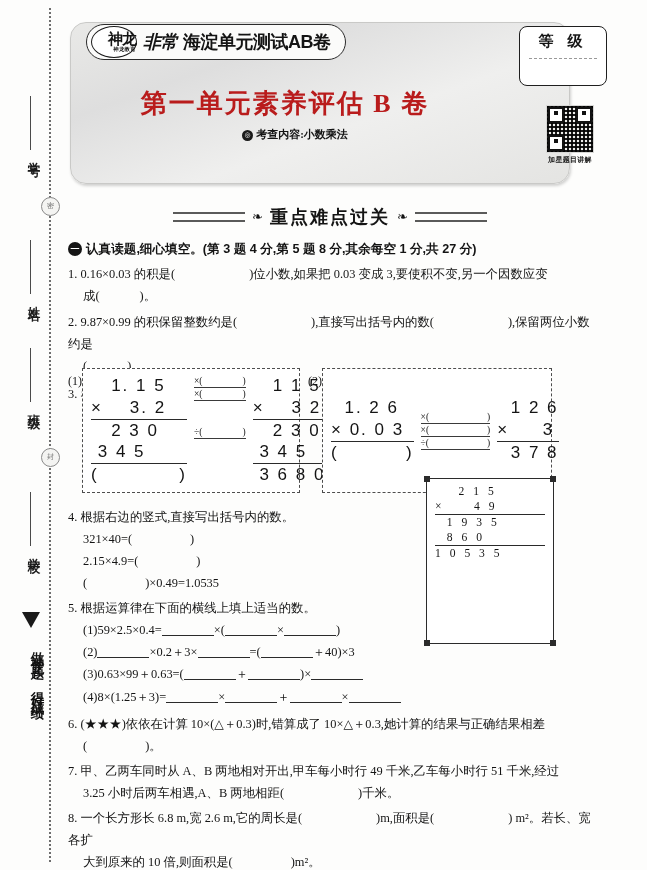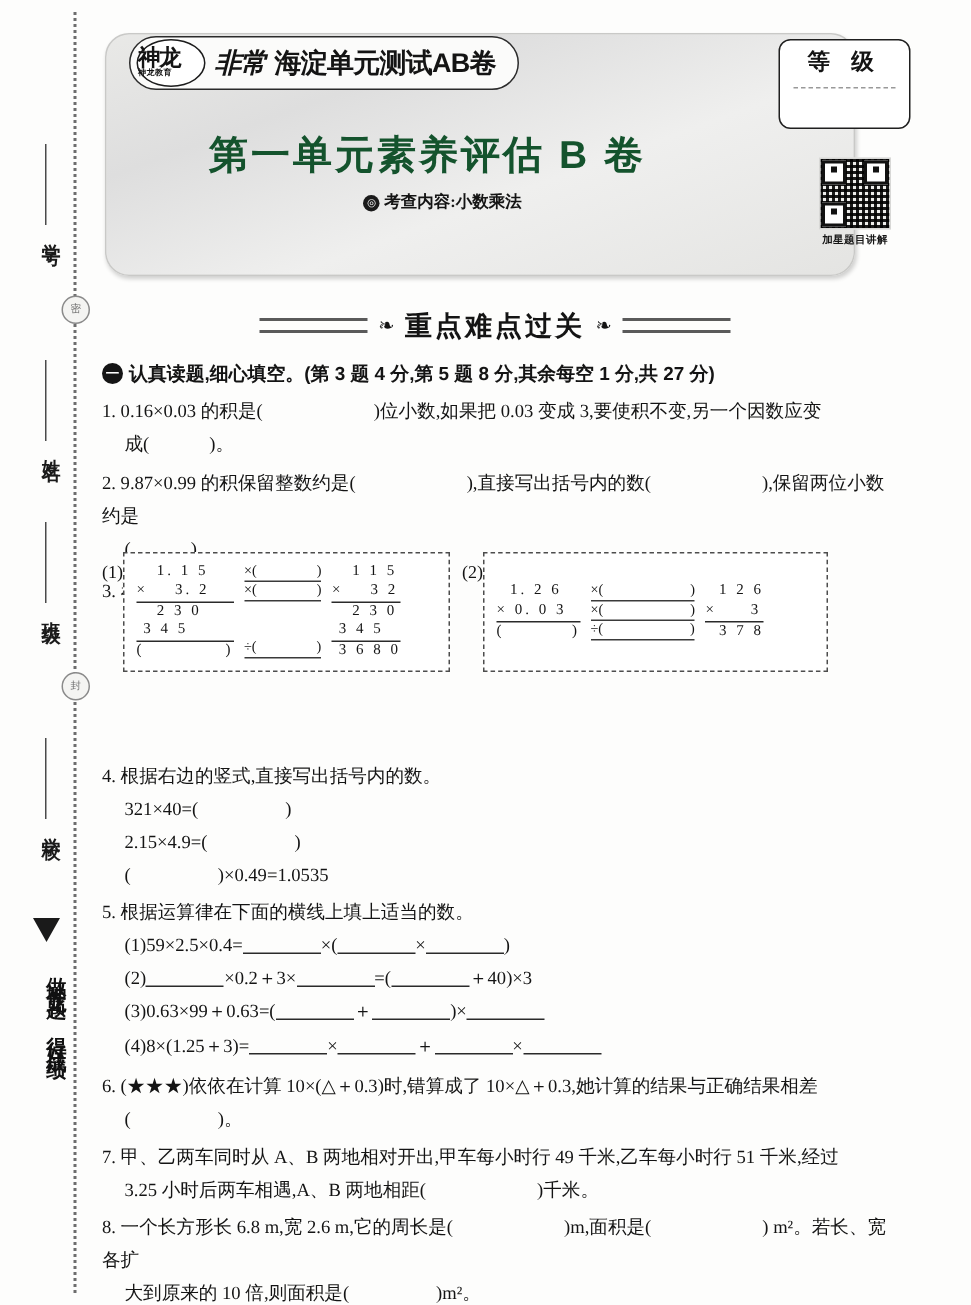--- a/index.html
+++ b/index.html
@@ -107,21 +107,21 @@
     gap: 6px;
     z-index: 4;
   }
   #logo-mark {
     width: 44px; height: 30px;
     border-radius: 50%;
     border: 1.6px solid #1c1c1c;
     background: #fff;
     display: flex;
     flex-direction: column;
-    align-items: flex-start;
+    align-items: flex-end;
     justify-content: center;
     line-height: 1;
   }
   #logo-glyph {
     font-size: 15px;
     font-weight: bold;
     font-family: "Liberation Sans", "DejaVu Sans", sans-serif;
     letter-spacing: -1px;
   }
   #logo-sub {
@@ -145,22 +145,22 @@
     letter-spacing: -0.5px;
   }
   #paper-title {
     position: absolute;
     left: 70px; top: 86px;
     width: 430px;
     text-align: center;
     font-size: 26px;
     font-weight: bold;
     letter-spacing: 2px;
-    font-family: Liberation Sans, sans-serif;
-    color: #14532d;
+    font-family: Liberation Serif, serif;
+    color: #b91c1c;
   }
   #scope-row, #meta-row {
     position: absolute;
     left: 70px;
     width: 430px;
     text-align: center;
     font-size: 11px;
     font-weight: bold;
     font-family: "Liberation Serif", "DejaVu Serif", serif;
     padding-left: 10px;
@@ -322,22 +322,22 @@
   .vb-label { font-size: 12px; padding-top: 6px; }
   .dash-box {
     border: 1.4px dashed #4d4d4d;
     padding: 6px 8px;
     display: flex;
     align-items: flex-start;
     gap: 7px;
     background: #fff;
   }
   .vcalc {
-    font-family: Liberation Serif, serif;
-    font-size: 10px;
+    font-family: Liberation Sans, sans-serif;
+    font-size: 17px;
     line-height: 1.28;
     letter-spacing: 2px;
     white-space: pre;
   }
   .vcalc .rule-t { border-top: 1.3px solid #2a2a2a; display: block; }
   .mid-arrows {
     display: flex;
     flex-direction: column;
     justify-content: center;
     gap: 1px;
@@ -540,14 +540,22 @@
           <div class="arrow-row wide"><span>×(</span><span class="ublank"></span><span>)</span></div>
           <div class="arrow-row wide"><span>÷(</span><span class="ublank"></span><span>)</span></div>
         </div>
 
         <div class="vcalc"><span>  1 2 6
 ×     3</span><span class="rule-t"></span><span>  3 7 8</span></div>
       </div>
     </div>
   </div>
 
+  <div id="q4-box"><span>    2 1 5
+×     4 9</span><span class="rule-t"></span><span>  1 9 3 5
+  8 6 0</span><span class="rule-t"></span><span>1 0 5 3 5</span>
+    <div class="corner" style="left:-3px;top:-3px;"></div>
+    <div class="corner" style="right:-3px;top:-3px;"></div>
+    <div class="corner" style="left:-3px;bottom:-3px;"></div>
+    <div class="corner" style="right:-3px;bottom:-3px;"></div>
+  </div>
 
 </div>
 
 </body></html>

